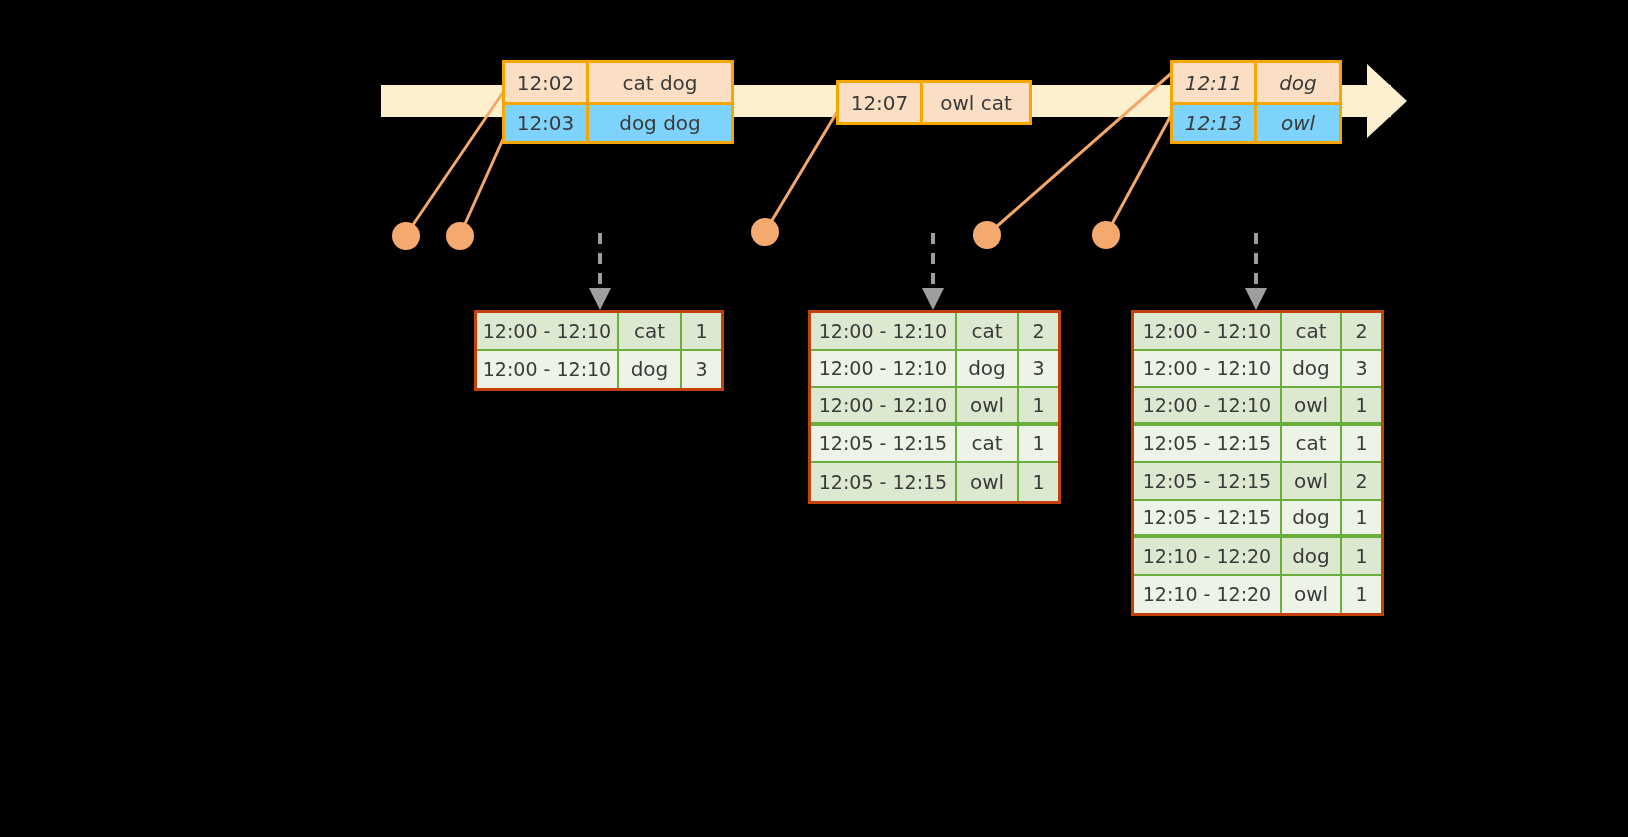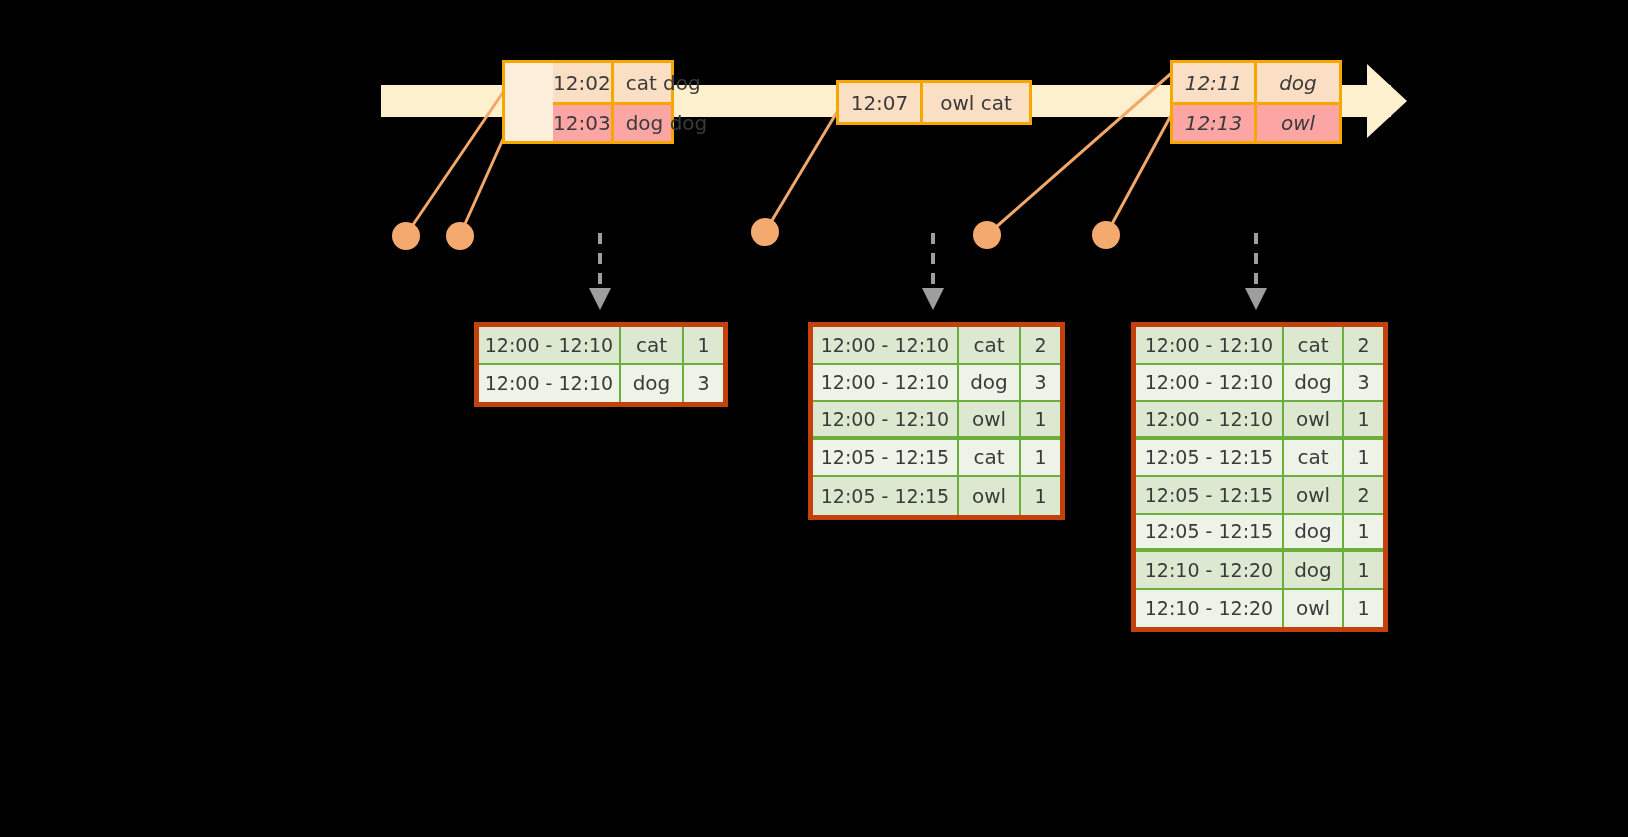--- a/index.html
+++ b/index.html
@@ -38,21 +38,21 @@
   }
   .event-row {
     display: flex;
     height: 39px;
     box-sizing: border-box;
   }
   .event-row + .event-row {
     border-top: 3px solid #F5A700;
   }
   .event-row.shade-a { background: #FBDFC4; }
-  .event-row.shade-b { background: #fca5a5; }
+  .event-row.shade-b { background: #7dd3fc; }
   .ev-time {
     width: 84px;
     display: flex;
     align-items: center;
     justify-content: center;
     font-size: 20px;
     color: #3a3a3a;
     box-sizing: border-box;
     border-right: 3px solid #F5A700;
     white-space: nowrap;
@@ -65,24 +65,23 @@
     font-size: 20px;
     color: #3a3a3a;
     box-sizing: border-box;
     white-space: nowrap;
     padding: 0 12px;
   }
 
   
   .result-table {
     position: absolute;
-    border: 5px solid #c2410c;
+    border: 3px solid #c2410c;
     box-sizing: border-box;
     background: #EAF1E3;
-    margin-top: 12px;
   }
   .res-row {
     display: flex;
     height: 37.5px;
     box-sizing: border-box;
     border-bottom: 2px solid #6AAE3C;
   }
   .res-row:last-child { border-bottom: none; }
   .res-row.group-end { border-bottom: 4px solid #6AAE3C; }
   .res-row.shade-a { background: #DCE8CF; }
@@ -166,21 +165,21 @@
         <line x1="933" y1="233" x2="933" y2="288" stroke-dasharray="11 9"></line>
         <polygon points="922,288 944,288 933,310" stroke="none"></polygon>
       </g>
       <g>
         <line x1="1256" y1="233" x2="1256" y2="288" stroke-dasharray="11 9"></line>
         <polygon points="1245,288 1267,288 1256,310" stroke="none"></polygon>
       </g>
     </g>
   </svg>
 
-  <div class="event-box" style="left:502px; top:60px; width:172px;padding-left:48px;">
+  <div class="event-box" style="left:502px; top:60px; width:232px;">
     <div class="event-row shade-a">
       <span class="ev-time">12:02</span>
       <span class="ev-payload">cat dog</span>
     </div>
     <div class="event-row shade-b">
       <span class="ev-time">12:03</span>
       <span class="ev-payload">dog dog</span>
     </div>
   </div>
 

